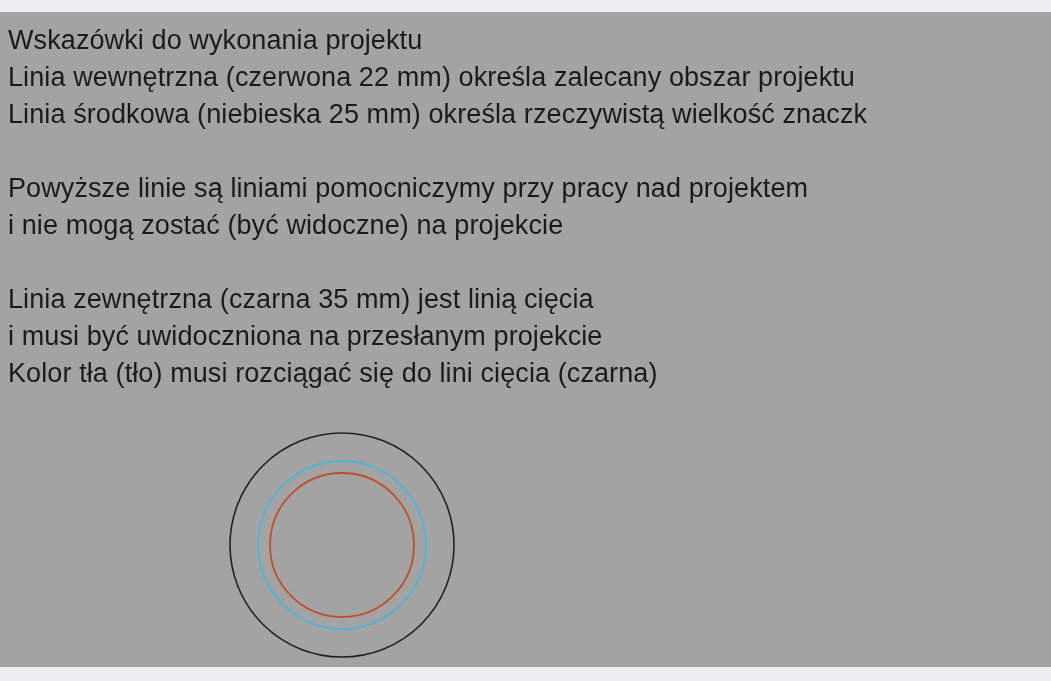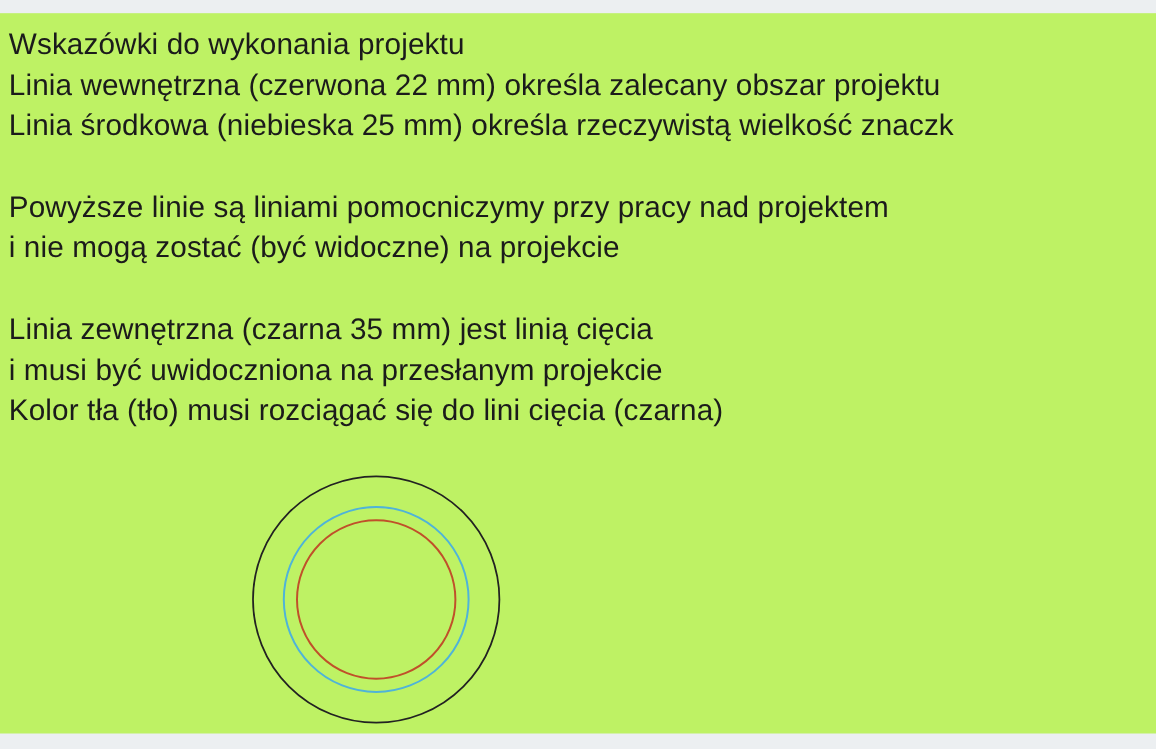--- a/index.html
+++ b/index.html
@@ -12,21 +12,21 @@
     background: #eceff1;
     font-family: "Liberation Sans", sans-serif;
     overflow: hidden;
   }
   .page {
     position: absolute;
     left: 0;
     top: 12px;
     width: 1051px;
     height: 655px;
-    background: #bef264;
+    background: #a3a3a3;
     overflow: hidden;
   }
   .text-block {
     position: absolute;
     left: 8px;
     top: 10px;
     width: 1060px;
   }
   .line {
     font-size: 27px;

